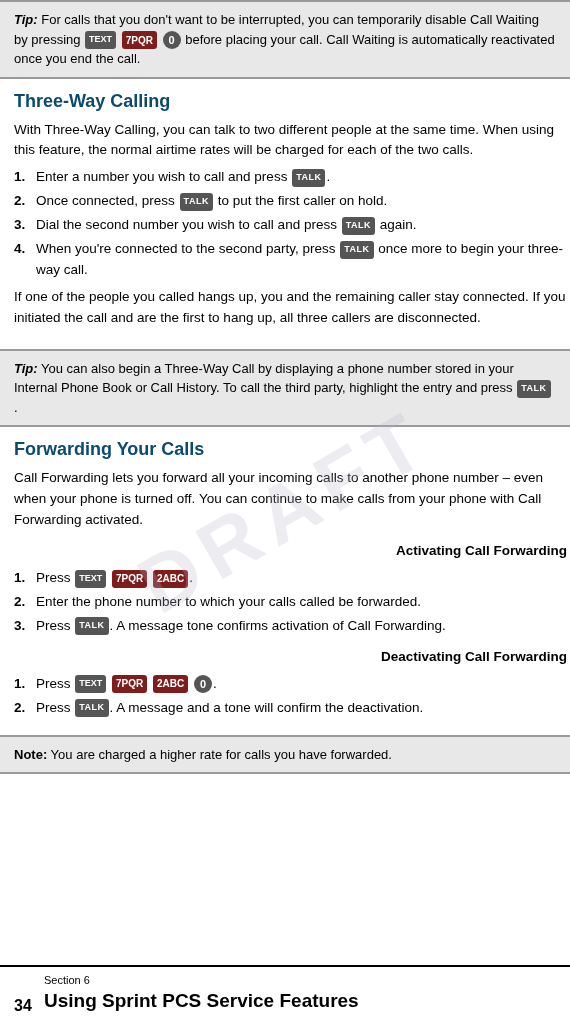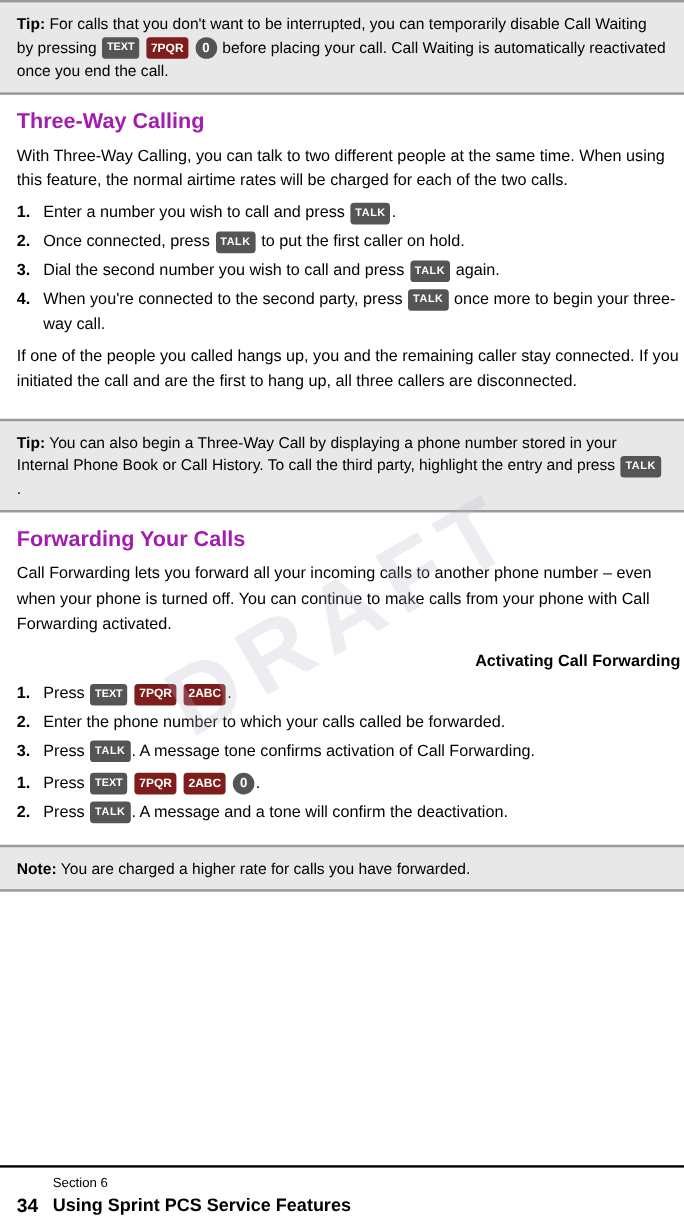--- a/index.html
+++ b/index.html
@@ -24,38 +24,39 @@
     .tip-box {
       background: #e8e8e8;
       border-top: 2px solid #999;
       border-bottom: 2px solid #999;
       padding: 8px 14px;
       font-size: 13px;
       line-height: 1.5;
     }
     .tip-box .label {
       font-weight: bold;
+      font-style: italic;
     }
 
     .note-box {
       background: #e8e8e8;
       border-top: 2px solid #999;
       border-bottom: 2px solid #999;
       padding: 8px 14px;
       font-size: 13px;
       line-height: 1.5;
       margin-top: 2px;
     }
     .note-box .label {
       font-weight: bold;
     }
 
     
     .section-heading {
-      color: #a21caf;
+      color: #0c4a6e;
       font-size: 18px;
       font-weight: bold;
       padding: 12px 14px 4px 14px;
     }
 
     
     .content-body {
       padding: 4px 3px 8px 14px;
       font-size: 13.5px;
       line-height: 1.55;
@@ -164,21 +165,21 @@
       min-width: 30px;
     }
     .footer-text {
       font-size: 13px;
       line-height: 1.4;
     }
     .footer-section-label {
       font-size: 11px;
     }
     .footer-title {
-      font-size: 15px;
+      font-size: 19px;
       font-weight: bold;
     }
 
     .tip-second {
       margin-top: 6px;
     }
   </style>
 </head>
 <body>
 
@@ -266,20 +267,21 @@
       </li>
       <li>
         <span class="step-num">3.</span>
         <span class="step-content">
           Press
           <span class="key-btn talk-key">TALK</span>. A message tone confirms activation of Call Forwarding.
         </span>
       </li>
     </ol>
 
+    <div class="sub-heading">Deactivating Call Forwarding</div>
     <ol class="steps">
       <li>
         <span class="step-num">1.</span>
         <span class="step-content">
           Press
           <span class="key-btn text-key">TEXT</span>
           <span class="key-btn num-key">7PQR</span>
           <span class="key-btn num-key">2ABC</span>
           <span class="key-btn circle-key">0</span>.
         </span>

